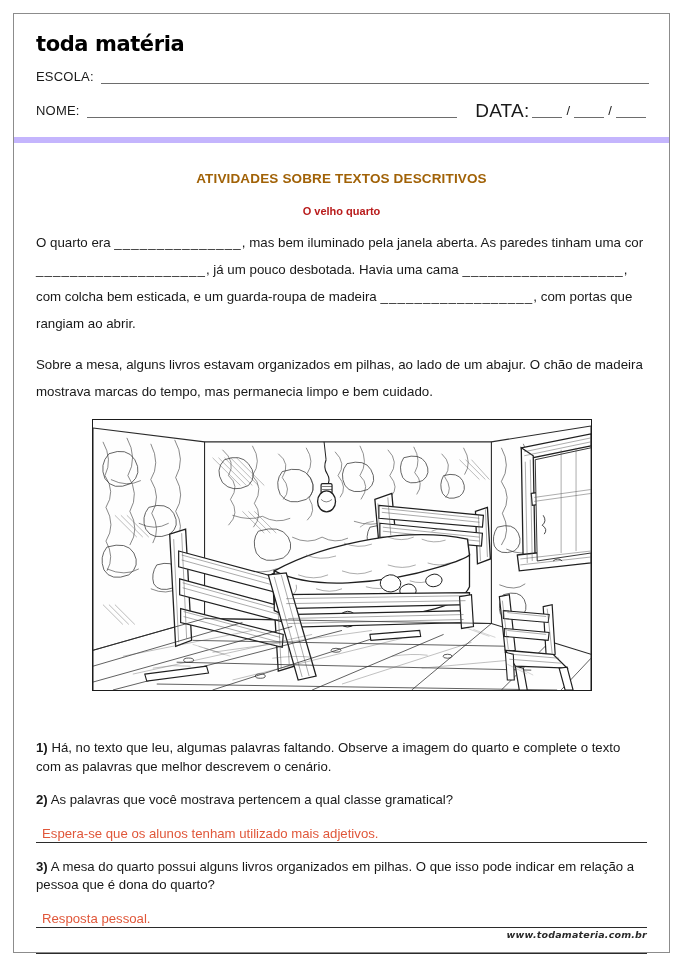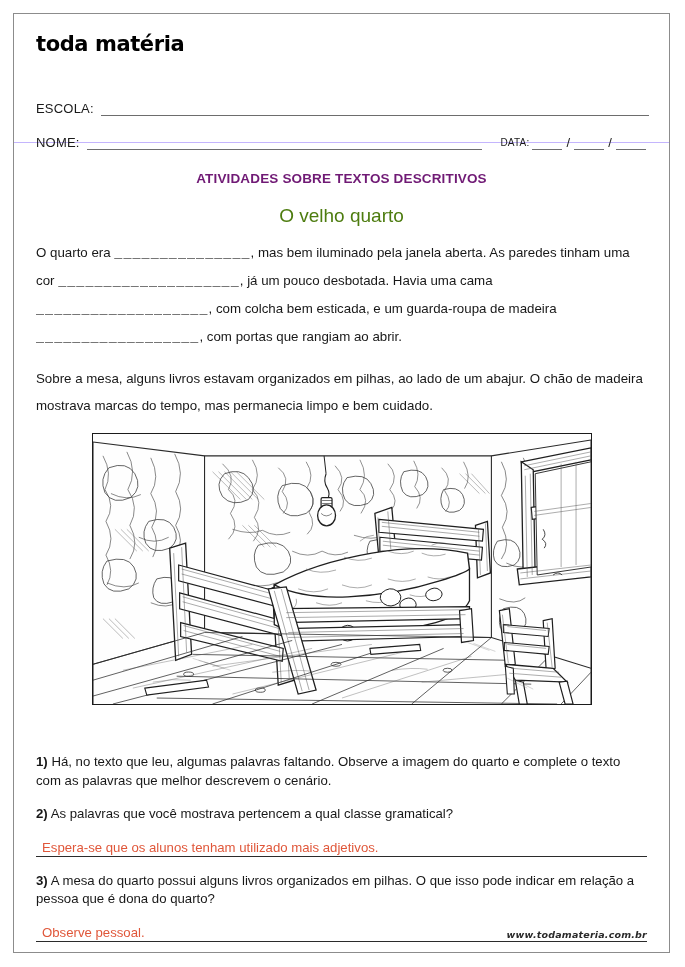--- a/index.html
+++ b/index.html
@@ -24,102 +24,101 @@
     height: 940px;
     border: 1px solid #8c8c8c;
     box-sizing: border-box;
     background: #fff;
   }
 
   
   .header {
     position: relative;
     height: 129px;
-    border-bottom: 1px solid #c4b5fd;
+    border-bottom: 6px solid #c4b5fd;
     box-sizing: border-box;
   }
   .logo {
     position: absolute;
     left: 22px;
     top: 18px;
     font-size: 21px;
     font-weight: 700;
     letter-spacing: -0.4px;
     color: #000;
     font-family: "DejaVu Sans", sans-serif;
   }
   .field-row {
     position: absolute;
     left: 22px;
     display: flex;
     align-items: flex-end;
     font-size: 13px;
     color: #1a1a1a;
     letter-spacing: 0.2px;
-    margin-top: 32px;
   }
   .field-row.escola { top: 56px; right: 20px; }
   .field-row.nome   { top: 90px; right: 20px; text-align: right; }
   .field-label {
     white-space: nowrap;
     font-size: 13px;
     line-height: 14px;
   }
   .rule {
     flex: 1 1 auto;
     border-bottom: 1px solid #6d6d6d;
     height: 10px;
     margin-left: 7px;
   }
   .date-group {
     display: flex;
     align-items: flex-end;
     margin-left: 18px;
     white-space: nowrap;
   }
-  .date-label { font-size: 10px; line-height: 14px; }
+  .date-label { font-size: 19px; line-height: 14px; }
   .date-slot {
     width: 30px;
     border-bottom: 1px solid #6d6d6d;
     height: 10px;
     margin: 0 3px;
   }
   .date-sep { font-size: 13px; line-height: 14px; padding: 0 1px; }
 
   
   .content {
     position: relative;
     padding: 0 22px;
   }
   .doc-title {
     text-align: center;
     font-size: 13.5px;
     font-weight: 700;
     letter-spacing: 0.15px;
     margin-top: 28px;
-    color: #701a75;
+    color: #a16207;
   }
   .text-title {
     text-align: center;
-    font-size: 19px;
-    font-weight: 400;
+    font-size: 11px;
+    font-weight: 700;
     margin-top: 19px;
-    color: #4d7c0f;
+    color: #b91c1c;
   }
   .para {
     font-size: 13.3px;
     line-height: 27px;
     margin-top: 12px;
     color: #181818;
     text-align: left;
   }
   .para.second { margin-top: 14px; }
   .blank {
     letter-spacing: 1.1px;
-    font-family: Liberation Mono, monospace;
+    font-family: Liberation Sans, sans-serif;
   }
 
   
   .figure-wrap {
     margin-top: 14px;
     display: flex;
     justify-content: center;
   }
   .figure {
     width: 500px;
@@ -449,21 +448,21 @@
       <div class="q">
         <span class="q-num">2)</span><span> As palavras que você mostrava pertencem a qual classe gramatical?</span>
         <div class="answer-line">
           <span class="answer-text">Espera-se que os alunos tenham utilizado mais adjetivos.</span>
         </div>
       </div>
 
       <div class="q">
         <span class="q-num">3)</span><span> A mesa do quarto possui alguns livros organizados em pilhas. O que isso pode indicar em relação a pessoa que é dona do quarto?</span>
         <div class="answer-line">
-          <span class="answer-text">Observe pessoal.</span>
+          <span class="answer-text">Resposta pessoal.</span>
         </div>
         <div class="blank-line"></div>
         <div class="blank-line"></div>
       </div>
 
     </div>
   </div>
 
   <div class="footer">www.todamateria.com.br</div>
 </div>

